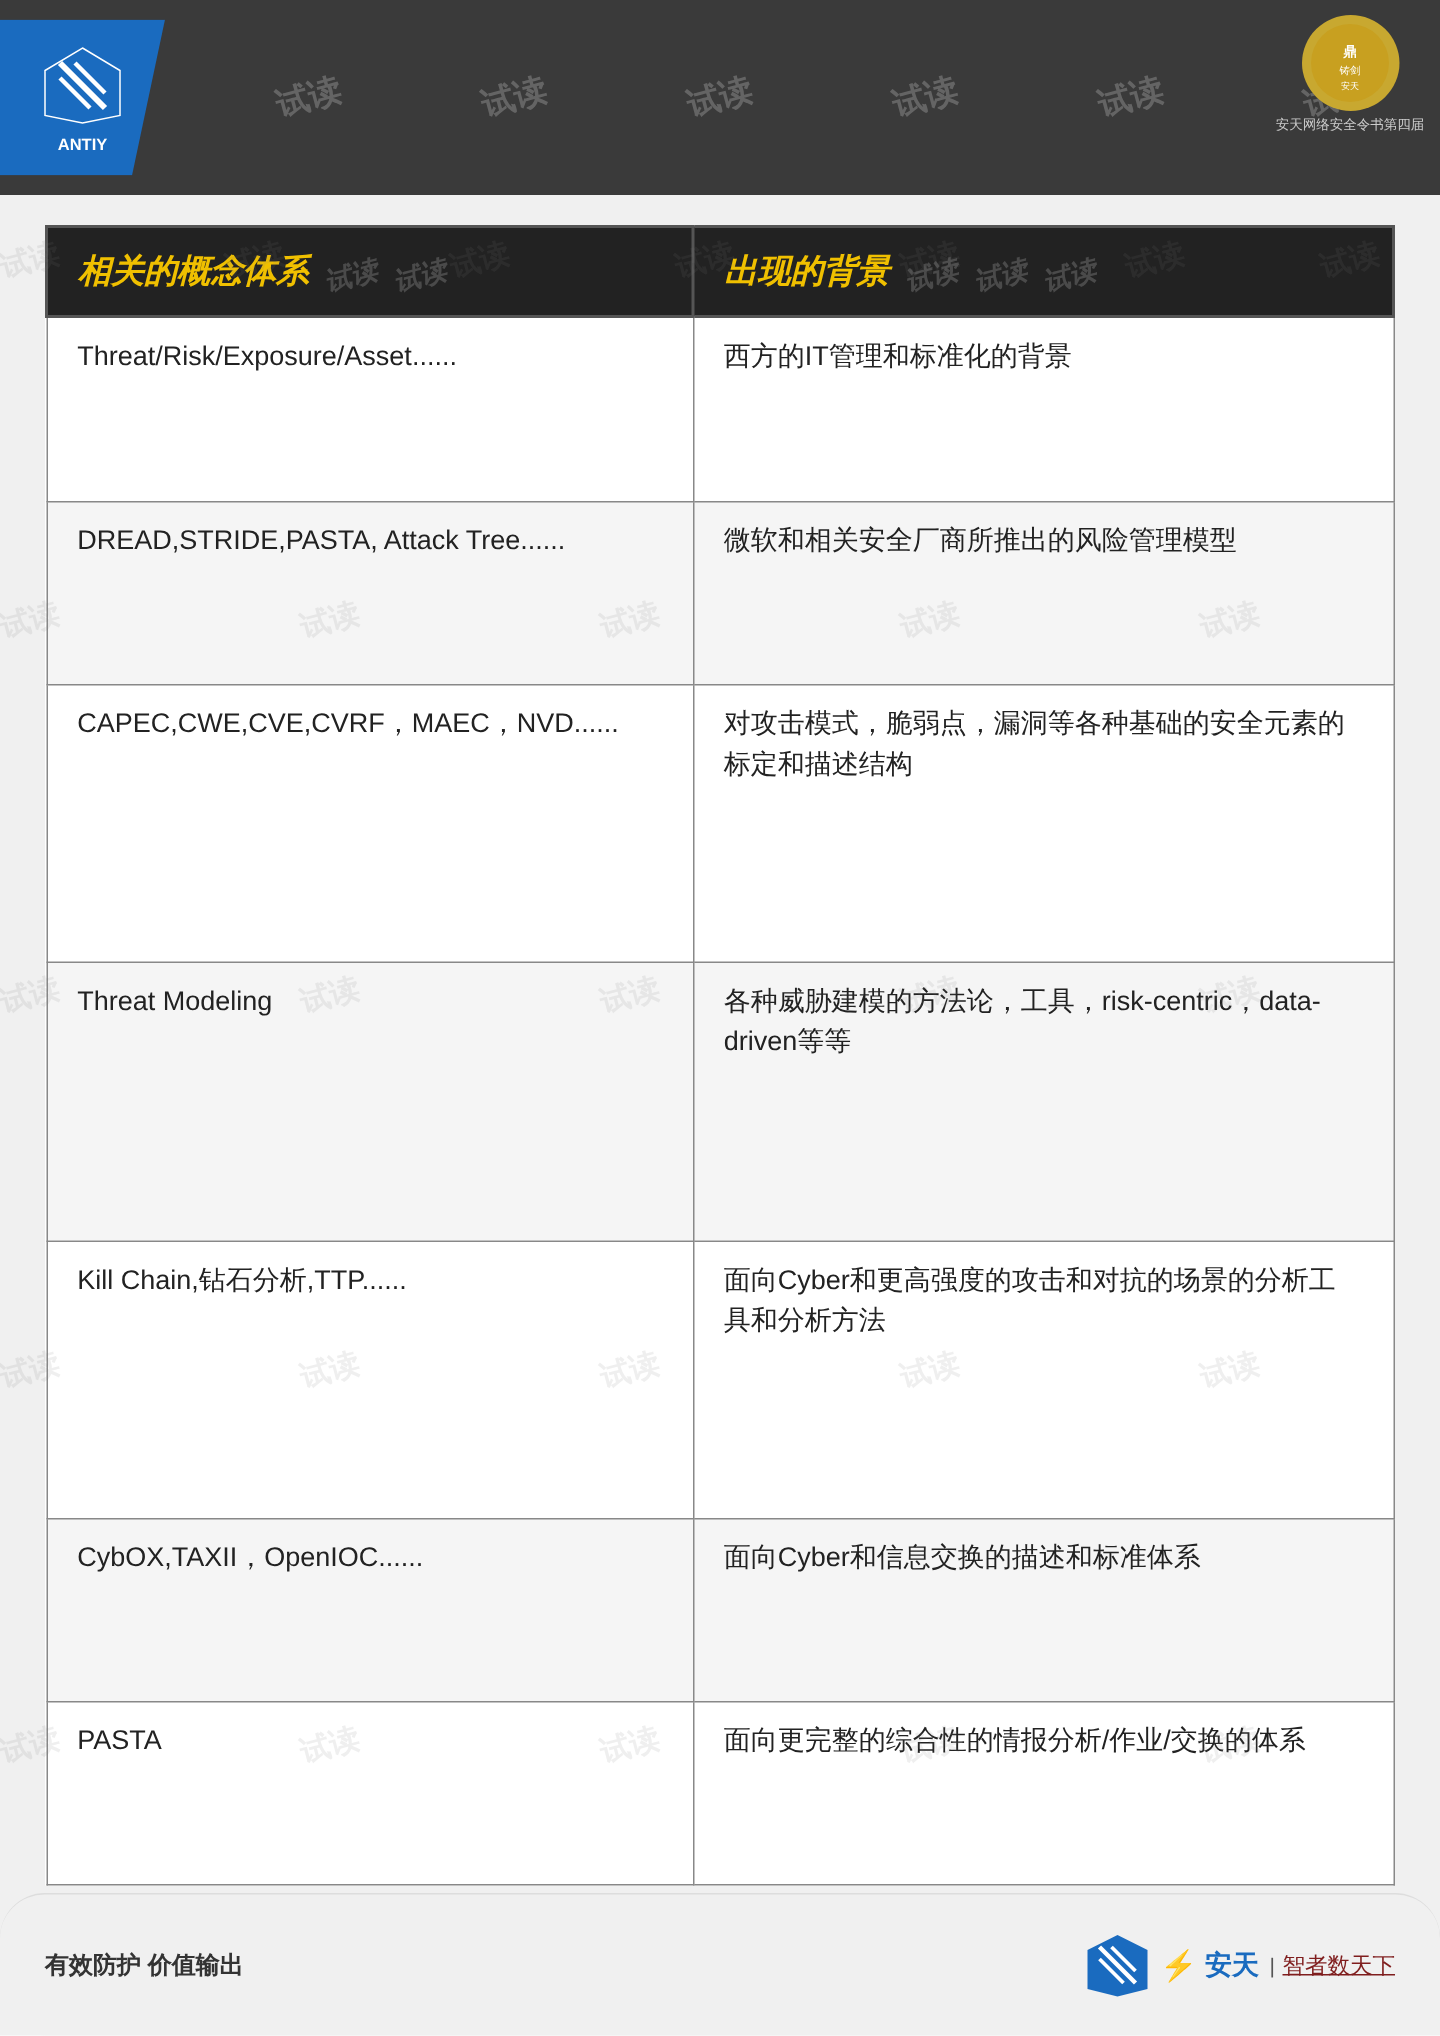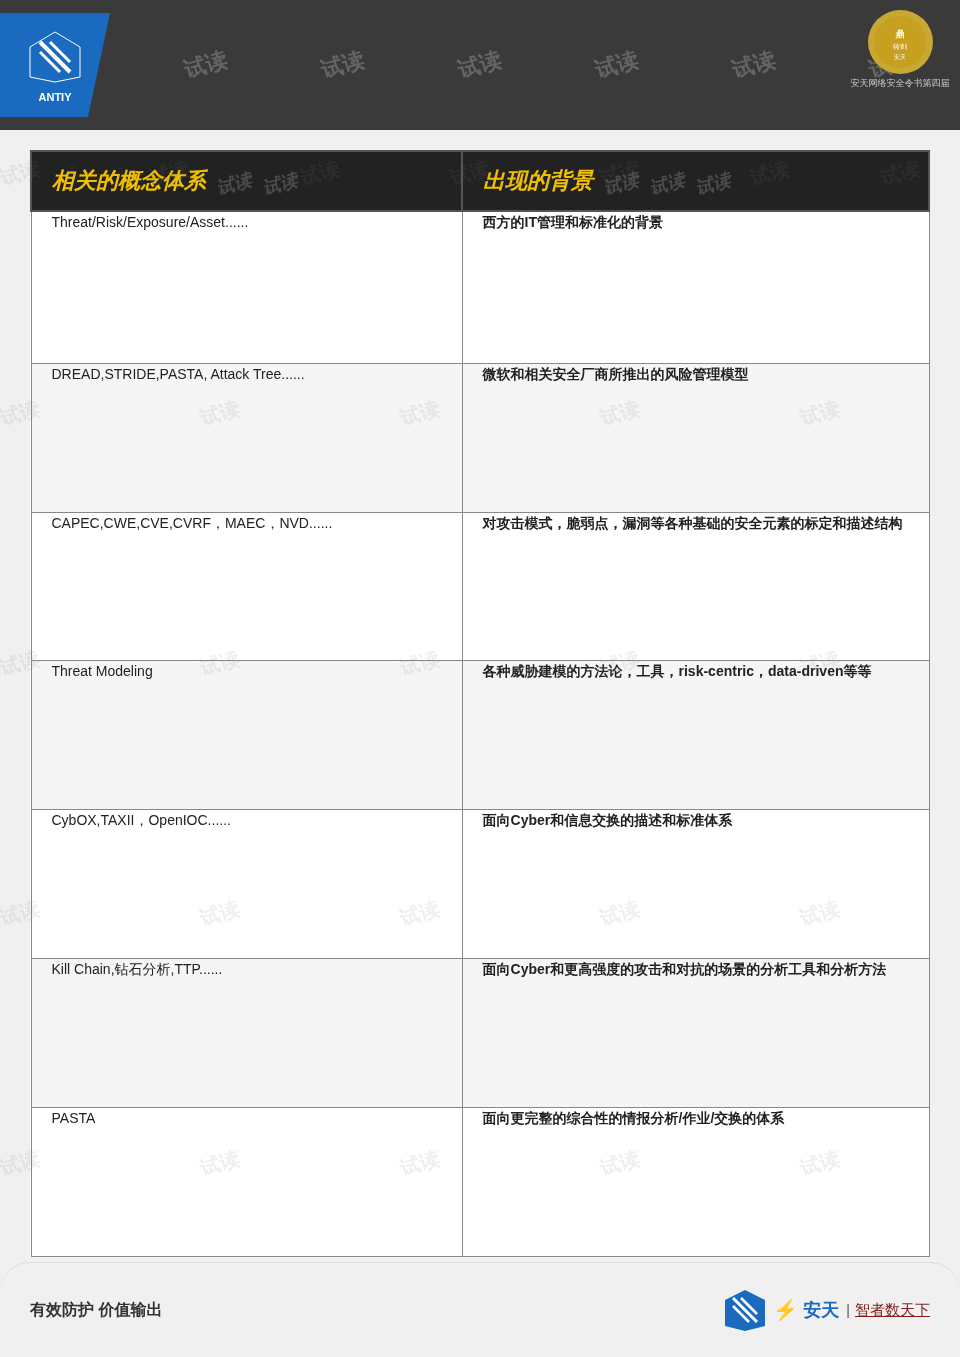--- a/index.html
+++ b/index.html
@@ -120,45 +120,44 @@
       background: #222;
       color: #f0c000;
       font-size: 22px;
       font-weight: bold;
       padding: 14px 20px;
       text-align: left;
       border: 2px solid #555;
     }
 
     .table td {
-      padding: 0 20px;
+      padding: 12px 20px;
       border: 1.5px solid #888;
       vertical-align: top;
-      font-size: 14px;
+      font-size: 18px;
       color: #222;
       line-height: 1.5;
       margin-left: 12px;
     }
 
     .table tr:nth-child(even) td {
       background: #f5f5f5;
     }
 
     .table tr:nth-child(odd) td {
       background: #ffffff;
     }
 
     .col-left {
       width: 48%;
       border-right: 2px solid #888;
     }
 
     .col-right {
       width: 52%;
-      font-weight: bold;
     }
 
     
     .footer {
       position: absolute;
       bottom: 0;
       left: 0;
       right: 0;
       height: 95px;
       background: #f0f0f0;
@@ -326,27 +325,27 @@
         <td class="col-left">CAPEC,CWE,CVE,CVRF，MAEC，NVD......</td>
         <td class="col-right">对攻击模式，脆弱点，漏洞等各种基础的安全元素的标定和描述结构</td>
       </tr>
 
       <tr>
         <td class="col-left">Threat Modeling</td>
         <td class="col-right">各种威胁建模的方法论，工具，risk-centric，data-driven等等</td>
       </tr>
 
       <tr>
+        <td class="col-left">Kill Chain,钻石分析,TTP......</td>
+        <td class="col-right">面向Cyber和更高强度的攻击和对抗的场景的分析工具和分析方法</td>
+      </tr>
+
+      <tr>
         <td class="col-left">CybOX,TAXII，OpenIOC......</td>
         <td class="col-right">面向Cyber和信息交换的描述和标准体系</td>
-      </tr>
-
-      <tr>
-        <td class="col-left">Kill Chain,钻石分析,TTP......</td>
-        <td class="col-right">面向Cyber和更高强度的攻击和对抗的场景的分析工具和分析方法</td>
       </tr>
 
       <tr>
         <td class="col-left">PASTA</td>
         <td class="col-right">面向更完整的综合性的情报分析/作业/交换的体系</td>
       </tr>
     </tbody>
   </table>
 </div>
 

